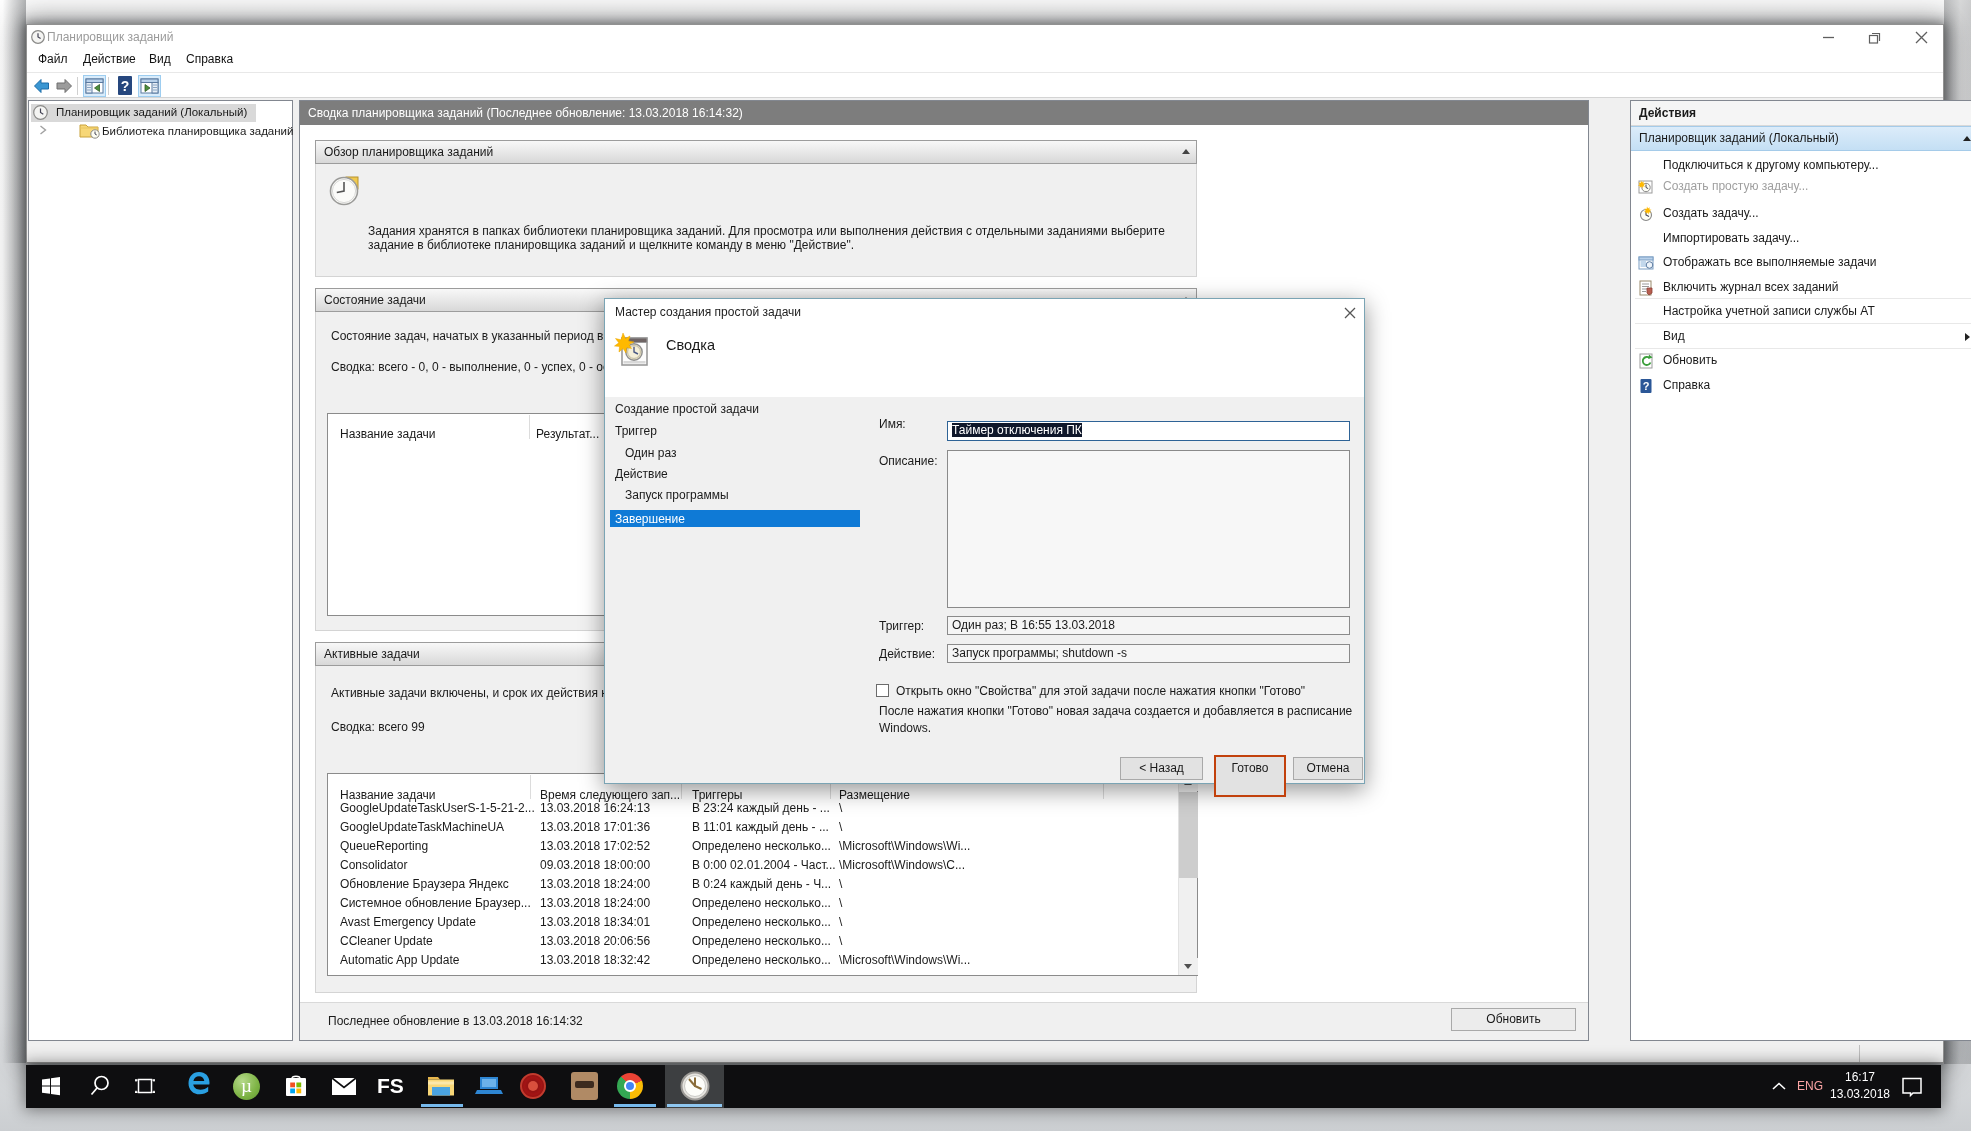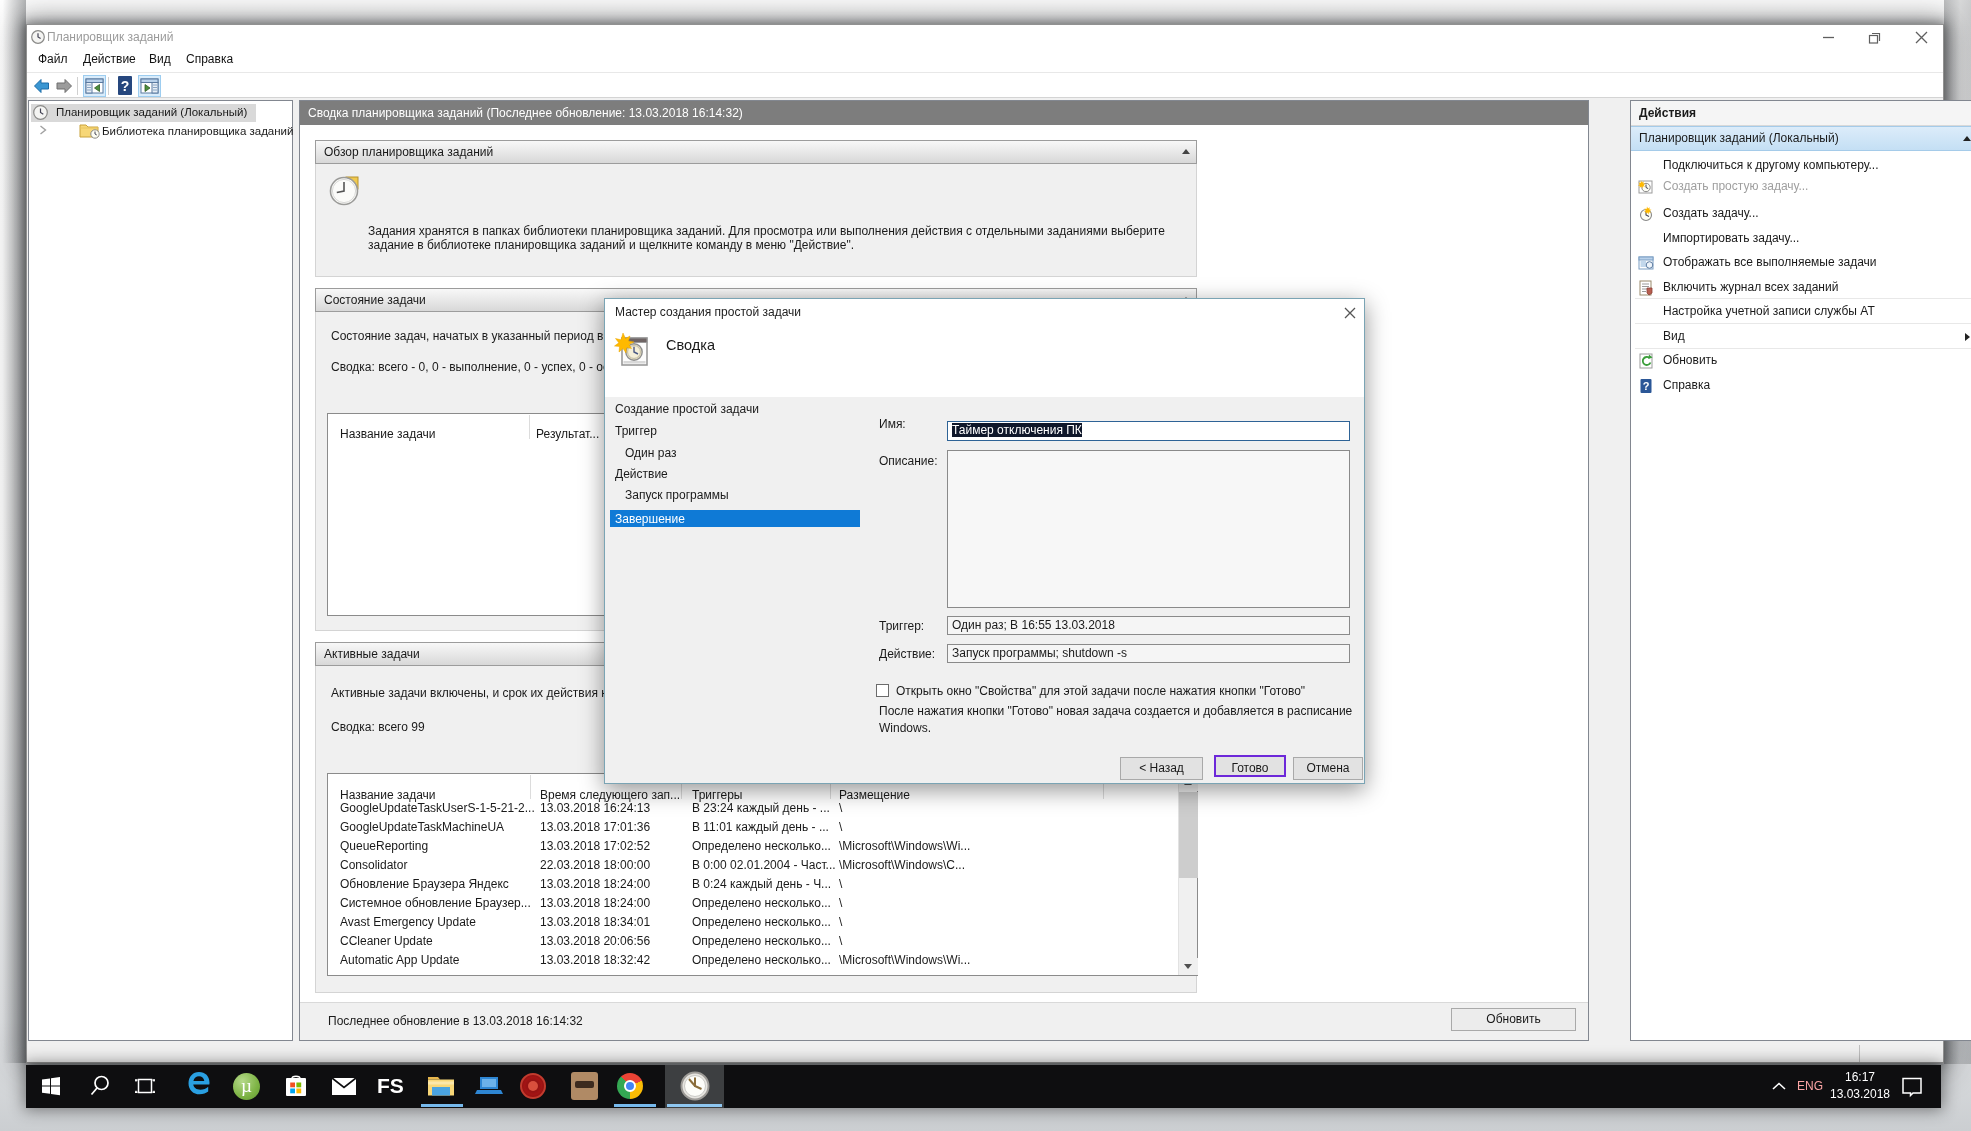--- a/index.html
+++ b/index.html
@@ -222,21 +222,21 @@
           <span style="left:511px">\</span>
         </div>
       <div class="trow" style="top:65px">
           <span style="left:12px">QueueReporting</span>
           <span style="left:212px">13.03.2018 17:02:52</span>
           <span style="left:364px">Определено несколько...</span>
           <span style="left:511px">\Microsoft\Windows\Wi...</span>
         </div>
       <div class="trow" style="top:84px">
           <span style="left:12px">Consolidator</span>
-          <span style="left:212px">22.03.2018 18:00:00</span>
+          <span style="left:212px">09.03.2018 18:00:00</span>
           <span style="left:364px">В 0:00 02.01.2004 - Част...</span>
           <span style="left:511px">\Microsoft\Windows\C...</span>
         </div>
       <div class="trow" style="top:103px">
           <span style="left:12px">Обновление Браузера Яндекс</span>
           <span style="left:212px">13.03.2018 18:24:00</span>
           <span style="left:364px">В 0:24 каждый день - Ч...</span>
           <span style="left:511px">\</span>
         </div>
       <div class="trow" style="top:122px">
@@ -372,21 +372,21 @@
   <div class="lbl" style="left:274px;top:320px">Триггер:</div>
   <div class="fld" style="top:317px;height:19px">Один раз; В 16:55 13.03.2018</div>
   <div class="lbl" style="left:274px;top:348px">Действие:</div>
   <div class="fld" style="top:345px;height:19px">Запуск программы; shutdown -s</div>
 
   <div class="abs" style="left:271px;top:385px;width:13px;height:13px;background:#fff;border:1px solid #6b6b6b"></div>
   <div class="lbl" style="left:291px;top:385px">Открыть окно "Свойства" для этой задачи после нажатия кнопки "Готово"</div>
   <div class="lbl" style="left:274px;top:404px;line-height:16.5px">После нажатия кнопки "Готово" новая задача создается и добавляется в расписание<br>Windows.</div>
 
   <div class="btn" style="left:515px;top:458px;width:83px">&lt; Назад</div>
-  <div class="btn" style="left:609px;top:456px;width:72px;height:22px;border:2px solid #6d28d9;line-height:22px">Готово</div>
+  <div class="btn" style="left:609px;top:456px;width:72px;height:42px;border:2px solid #c2410c;line-height:22px">Готово</div>
   <div class="btn" style="left:688px;top:458px;width:70px">Отмена</div>
 </div>
 
 <div id="taskbar">
   <svg class="tbicon" style="left:16px" width="18" height="43" viewBox="0 0 18 43">
     <path d="M0 14.5 L8 13.4 L8 20.6 L0 20.6 Z M9 13.3 L18 12 L18 20.6 L9 20.6 Z M0 21.6 L8 21.6 L8 28.8 L0 27.7 Z M9 21.6 L18 21.6 L18 30.2 L9 28.9 Z" fill="#fff"></path>
   </svg>
   <svg class="tbicon" style="left:64px" width="20" height="43" viewBox="0 0 20 43">
     <circle cx="11.5" cy="18" r="6.5" fill="none" stroke="#fff" stroke-width="1.7"></circle>
     <path d="M7 23 L1.5 29.5" stroke="#fff" stroke-width="1.7"></path>

